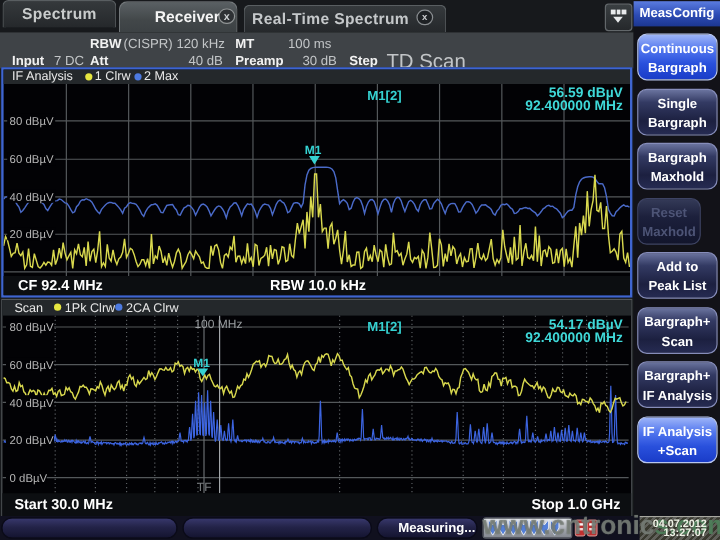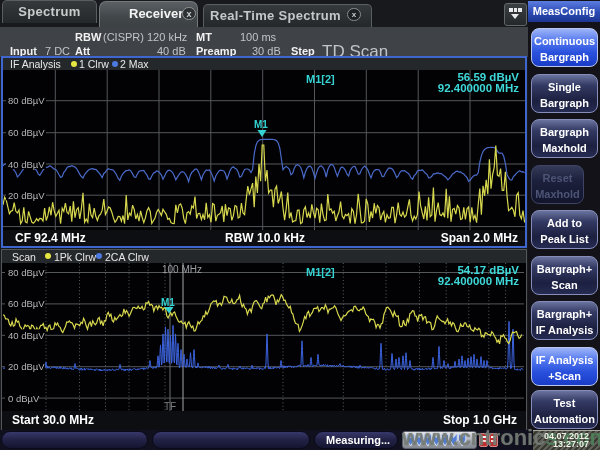--- a/index.html
+++ b/index.html
@@ -66,21 +66,20 @@
       <text x="8" y="198.7" fill="#b6b6b6" font-size="9.5" font-family="Liberation Sans">20 dBµV</text>
       <text x="254" y="128" fill="#35d2d2" font-size="10" font-weight="bold" font-family="Liberation Sans">M1</text>
       <polygon points="257.5,130 266.5,130 262,137" fill="#35d2d2"></polygon>
       <text x="306" y="83" fill="#35d2d2" font-size="11" font-weight="bold" font-family="Liberation Sans">M1[2]</text>
       <text x="519" y="81" fill="#3fd8d8" font-size="11.5" font-weight="bold" text-anchor="end" font-family="Liberation Sans">56.59 dBµV</text>
       <text x="519" y="92" fill="#3fd8d8" font-size="11.5" font-weight="bold" text-anchor="end" font-family="Liberation Sans">92.400000 MHz</text>
     </svg>
 <div class="abs" style="left:3px;top:230px;width:522px;height:16px;background:#0c0e11;color:#fff;font-weight:bold;font-size:12px;line-height:16px;">
       <span style="position:absolute;left:12px;">CF 92.4 MHz</span>
       <span style="position:absolute;left:222px;">RBW 10.0 kHz</span>
-      <span style="position:absolute;right:7px;">Span 2.0 MHz</span>
     </div>
 <div class="abs" style="left:1px;top:249px;width:526px;height:182px;border:1px solid #53575a;background:#020205;"></div>
 <div class="abs" style="left:2px;top:250px;width:524px;height:13px;background:#24282b;"></div>
 <div style="position:absolute;font-size:10.5px;line-height:12px;color:#e8e8e8;left:12px;top:251px;">Scan</div>
 <div class="abs" style="left:45px;top:253px;width:6px;height:6px;border-radius:3px;background:#e6e640;"></div>
 <div style="position:absolute;font-size:10.5px;line-height:12px;color:#e8e8e8;left:54px;top:251px;">1Pk Clrw</div>
 <div class="abs" style="left:96px;top:253px;width:6px;height:6px;border-radius:3px;background:#4d7ae0;"></div>
 <div style="position:absolute;font-size:10.5px;line-height:12px;color:#e8e8e8;left:105px;top:251px;">2CA Clrw</div>
 <svg class="abs" style="left:2px;top:263px;" width="522" height="148" viewBox="2 263 522 148">
       <line x1="46" y1="263" x2="46" y2="411" stroke="#5a5e61" stroke-width="1" stroke-dasharray="1 2.4"></line>
@@ -131,26 +130,25 @@
 <div class="abs" style="left:528px;top:0;width:72px;height:450px;background:#121218;"></div>
 <div class="abs" style="left:528px;top:1px;width:72px;height:21px;background:linear-gradient(#5b7ce0,#2c4bb4 55%,#1c3690);color:#fff;font-weight:bold;font-size:11px;text-align:center;line-height:20px;">MeasConfig</div>
 <div class="abs" style="left:531px;top:28px;width:67px;height:39px;background:linear-gradient(#9db4f8,#4f74ee 35%,#2950dc 65%,#1a3cc8);border:1px solid #b8c6ee;border-radius:8px;color:#fff;font-weight:bold;font-size:11px;text-align:center;padding-top:4px;line-height:16px;">Continuous<br>Bargraph</div>
 <div class="abs" style="left:531px;top:73.5px;width:67px;height:39px;background:linear-gradient(#6a739e,#333a63 28%,#1c2040 70%,#262b52);border:1px solid #868dba;border-radius:8px;color:#fff;font-weight:bold;font-size:11px;text-align:center;padding-top:4px;line-height:16px;">Single<br>Bargraph</div>
 <div class="abs" style="left:531px;top:119px;width:67px;height:39px;background:linear-gradient(#6a739e,#333a63 28%,#1c2040 70%,#262b52);border:1px solid #868dba;border-radius:8px;color:#fff;font-weight:bold;font-size:11px;text-align:center;padding-top:4px;line-height:16px;">Bargraph<br>Maxhold</div>
 <div class="abs" style="left:531px;top:164.5px;width:53px;height:39px;background:linear-gradient(#343a58,#1c203c 40%,#12152c);border:1px solid #3e4464;border-radius:8px;color:#4d5476;font-weight:bold;font-size:11px;text-align:center;padding-top:4px;line-height:16px;">Reset<br>Maxhold</div>
 <div class="abs" style="left:531px;top:210px;width:67px;height:39px;background:linear-gradient(#6a739e,#333a63 28%,#1c2040 70%,#262b52);border:1px solid #868dba;border-radius:8px;color:#fff;font-weight:bold;font-size:11px;text-align:center;padding-top:4px;line-height:16px;">Add to<br>Peak List</div>
 <div class="abs" style="left:531px;top:255.5px;width:67px;height:39px;background:linear-gradient(#6a739e,#333a63 28%,#1c2040 70%,#262b52);border:1px solid #868dba;border-radius:8px;color:#fff;font-weight:bold;font-size:11px;text-align:center;padding-top:4px;line-height:16px;">Bargraph+<br>Scan</div>
 <div class="abs" style="left:531px;top:301px;width:67px;height:39px;background:linear-gradient(#6a739e,#333a63 28%,#1c2040 70%,#262b52);border:1px solid #868dba;border-radius:8px;color:#fff;font-weight:bold;font-size:11px;text-align:center;padding-top:4px;line-height:16px;">Bargraph+<br>IF Analysis</div>
 <div class="abs" style="left:531px;top:346.5px;width:67px;height:39px;background:linear-gradient(#9db4f8,#4f74ee 35%,#2950dc 65%,#1a3cc8);border:1px solid #b8c6ee;border-radius:8px;color:#fff;font-weight:bold;font-size:11px;text-align:center;padding-top:4px;line-height:16px;">IF Analysis<br>+Scan</div>
-<div class="abs" style="left:531px;top:390px;width:67px;height:39px;background:linear-gradient(#6a739e,#333a63 28%,#1c2040 70%,#262b52);border:1px solid #868dba;border-radius:8px;color:#fff;font-weight:bold;font-size:11px;text-align:center;padding-top:4px;line-height:16px;">Test<br>Automation</div>
 <div class="abs" style="left:0;top:430px;width:600px;height:20px;background:#10101e;"></div>
 <div class="abs" style="left:1px;top:431px;width:147px;height:18px;background:linear-gradient(#38386c,#232348 45%,#141430);border-radius:9px;border:1px solid #0a0a18;"></div>
 <div class="abs" style="left:152px;top:431px;width:158px;height:18px;background:linear-gradient(#38386c,#232348 45%,#141430);border-radius:9px;border:1px solid #0a0a18;"></div>
 <div class="abs" style="left:314px;top:431px;width:84px;height:18px;background:linear-gradient(#38386c,#232348 45%,#141430);border-radius:9px;border:1px solid #0a0a18;"></div>
-<div class="abs" style="left:326px;top:431px;width:76px;height:18px;color:#fff;font-weight:bold;font-size:11px;text-align:left;line-height:18px;">Measuring...</div>
+<div class="abs" style="left:326px;top:431px;width:76px;height:18px;color:#fff;font-weight:bold;font-size:11px;text-align:center;line-height:18px;">Measuring...</div>
 <div class="abs" style="left:402px;top:431px;width:75px;height:18px;background:linear-gradient(#e4e6ea,#9a9ea6 70%,#83878f);border:1px solid #5a5e66;border-radius:3px;"></div>
 <svg class="abs" style="left:407px;top:433px;" width="62" height="14" viewBox="0 0 62 14">
       <polygon points="0.0,0 3.6,4.5 7.2,0 7.2,7 3.6,13 0.0,7" fill="#5580d8" stroke="#e8ecf4" stroke-width="0.8"></polygon>
       <polygon points="8.6,0 12.2,4.5 15.8,0 15.8,7 12.2,13 8.6,7" fill="#5580d8" stroke="#e8ecf4" stroke-width="0.8"></polygon>
       <polygon points="17.2,0 20.8,4.5 24.4,0 24.4,7 20.8,13 17.2,7" fill="#5580d8" stroke="#e8ecf4" stroke-width="0.8"></polygon>
       <polygon points="25.799999999999997,0 29.4,4.5 33.0,0 33.0,7 29.4,13 25.799999999999997,7" fill="#5580d8" stroke="#e8ecf4" stroke-width="0.8"></polygon>
       <polygon points="34.4,0 38.0,4.5 41.6,0 41.6,7 38.0,13 34.4,7" fill="#5580d8" stroke="#e8ecf4" stroke-width="0.8"></polygon>
       <polygon points="43.0,0 46.6,4.5 50.2,0 50.2,7 46.6,13 43.0,7" fill="#5580d8" stroke="#e8ecf4" stroke-width="0.8"></polygon>
       <polygon points="51.599999999999994,0 55.199999999999996,4.5 58.8,0 58.8,7 55.199999999999996,13 51.599999999999994,7" fill="#5580d8" stroke="#e8ecf4" stroke-width="0.8"></polygon>
     </svg>

